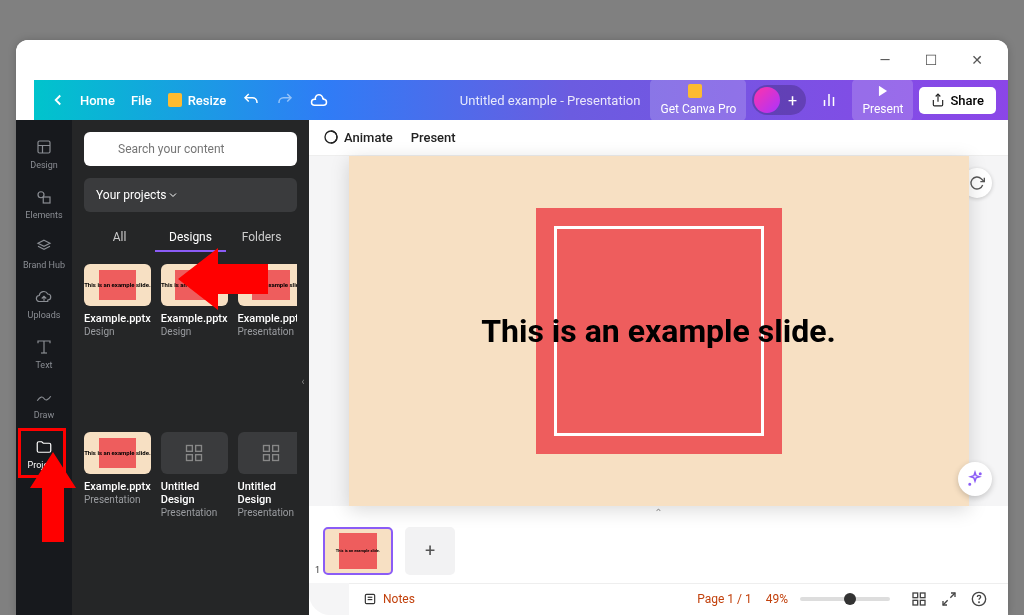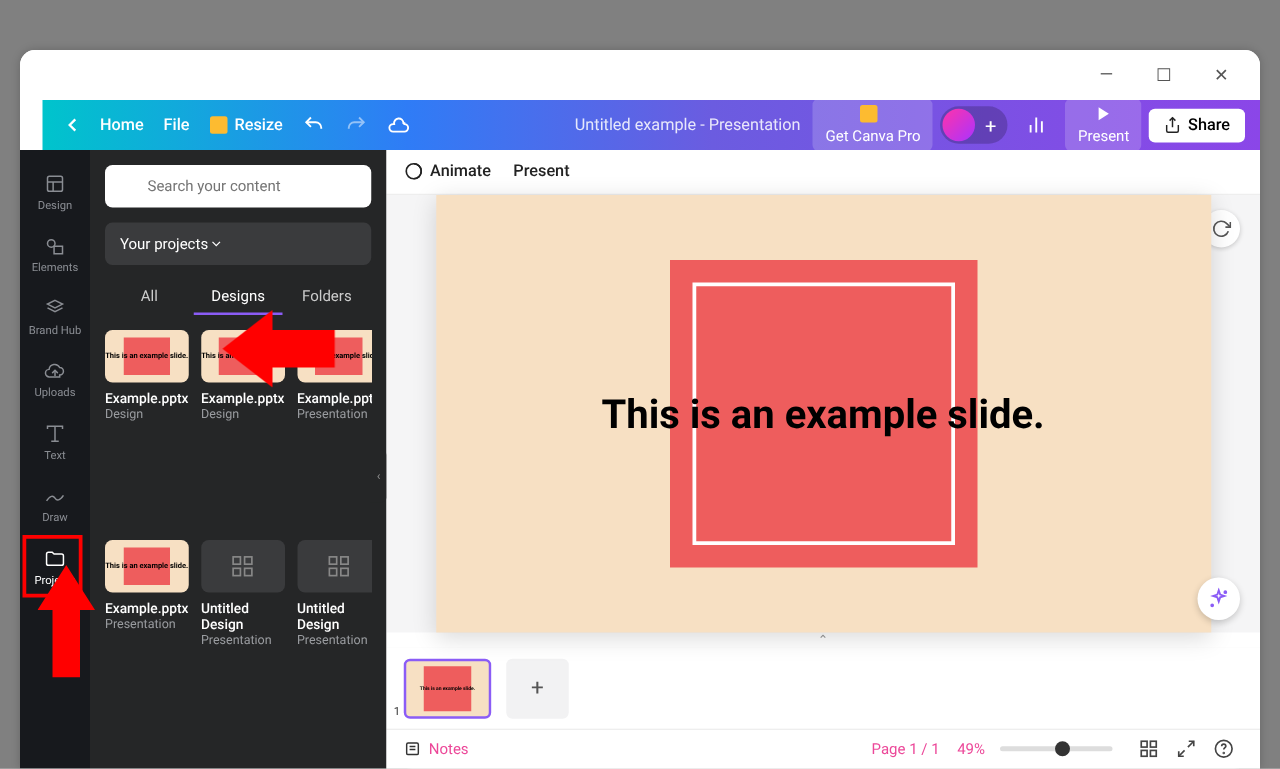--- a/index.html
+++ b/index.html
@@ -52,21 +52,21 @@
 .slide .maintext { position: relative; font-size: 32px; font-weight: 700; color: #000; text-align: center; line-height: 1.2; }
 .canvas-corner { position: absolute; top: 12px; right: 16px; width: 30px; height: 30px; background: #fff; border-radius: 50%; box-shadow: 0 1px 4px rgba(0,0,0,.2); display: flex; align-items: center; justify-content: center; color: #666; font-size: 14px; }
 .ai-btn { position: absolute; bottom: 10px; right: 16px; width: 34px; height: 34px; background: #fff; border-radius: 50%; box-shadow: 0 2px 6px rgba(0,0,0,.2); display: flex; align-items: center; justify-content: center; }
 .canv-collapse { width: 100%; height: 14px; display: flex; align-items: center; justify-content: center; color: #999; font-size: 10px; background: #fff; }
 .thumbstrip { height: 72px; background: #fff; display: flex; align-items: center; padding: 0 14px; gap: 12px; }
 .thumbstrip .mini { width: 70px; height: 48px; border: 2px solid #8b5cf6; border-radius: 5px; background: #F7E0C3; position: relative; display: flex; align-items: center; justify-content: center; }
 .thumbstrip .mini .rb { position: absolute; width: 38px; height: 36px; background: #EE5D5D; }
 .thumbstrip .mini .tx { position: relative; font-size: 4px; color: #000; text-align: center; font-weight: bold; }
 .thumbstrip .mini .num { position: absolute; left: -10px; bottom: -2px; font-size: 9px; color: #333; }
 .thumbstrip .add { width: 50px; height: 48px; background: #f2f2f3; border-radius: 5px; display: flex; align-items: center; justify-content: center; font-size: 18px; color: #555; }
-.bottombar { height: 36px; background: #fff; border-top: 1px solid #eee; display: flex; align-items: center; padding: 0 14px; font-size: 12px; color: #ec4899; }
+.bottombar { height: 36px; background: #fff; border-top: 1px solid #eee; display: flex; align-items: center; padding: 0 14px; font-size: 12px; color: #c2410c; margin-left: 40px; }
 .bottombar .notes { display: flex; align-items: center; gap: 6px; }
 .bottombar .spacer { flex: 1; }
 .bottombar .pg { margin-right: 14px; }
 .bottombar .zoom { margin-right: 12px; }
 .bottombar .slider { width: 90px; height: 4px; background: #ddd; border-radius: 2px; position: relative; margin-right: 14px; }
 .bottombar .slider::after { content: ""; position: absolute; left: 44px; top: -4px; width: 12px; height: 12px; background: #333; border-radius: 50%; }
 .bottombar .bicon { width: 24px; height: 24px; display: flex; align-items: center; justify-content: center; margin: 0 3px; color: #444; }
 
 .arrow { position: absolute; z-index: 50; pointer-events: none; }
 .ico-svg { width: 18px; height: 18px; }

